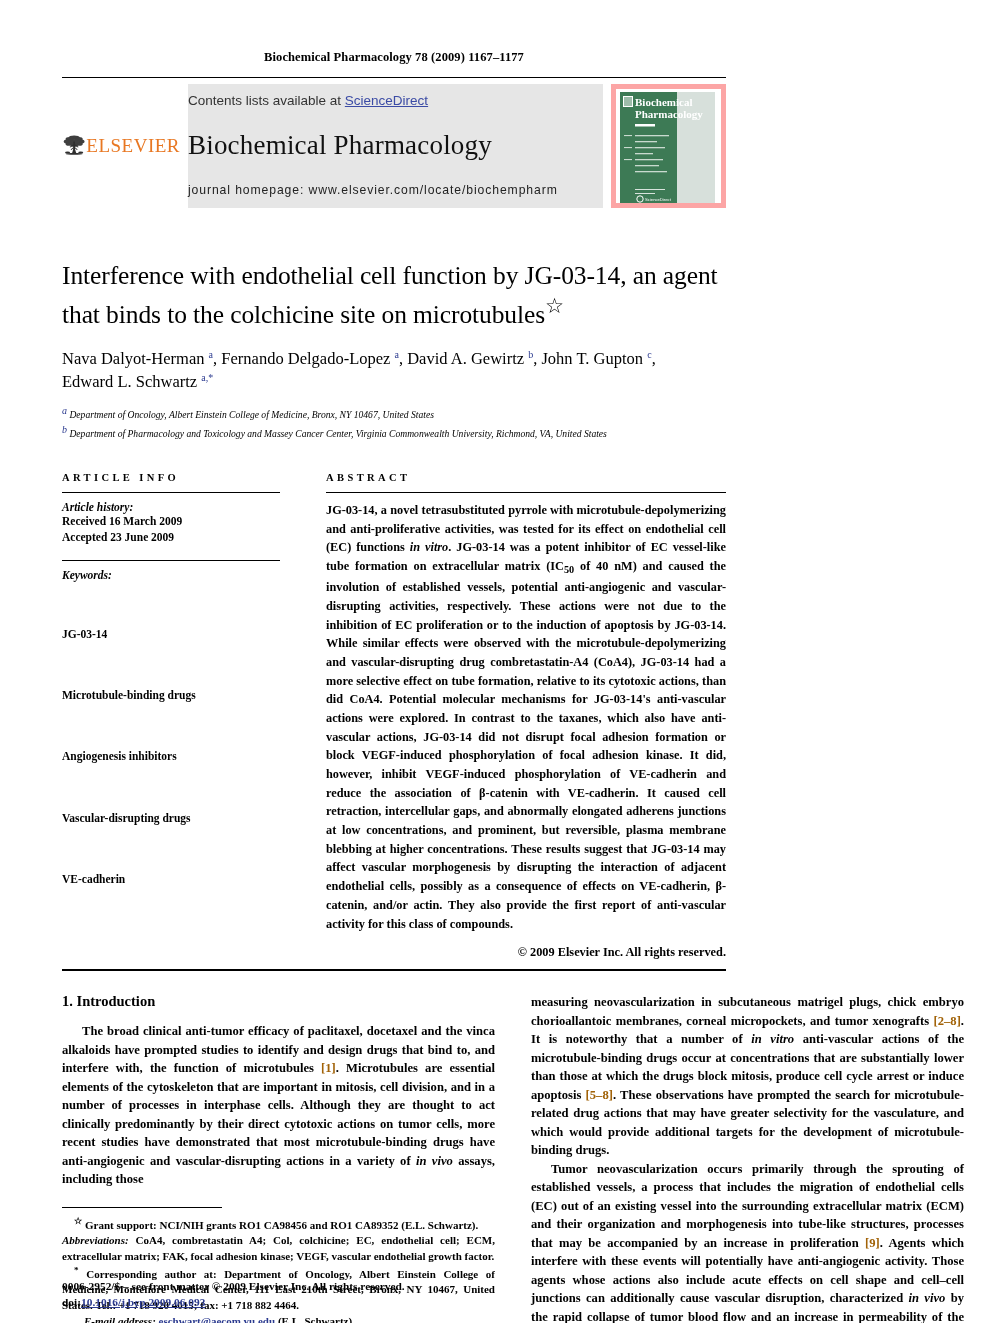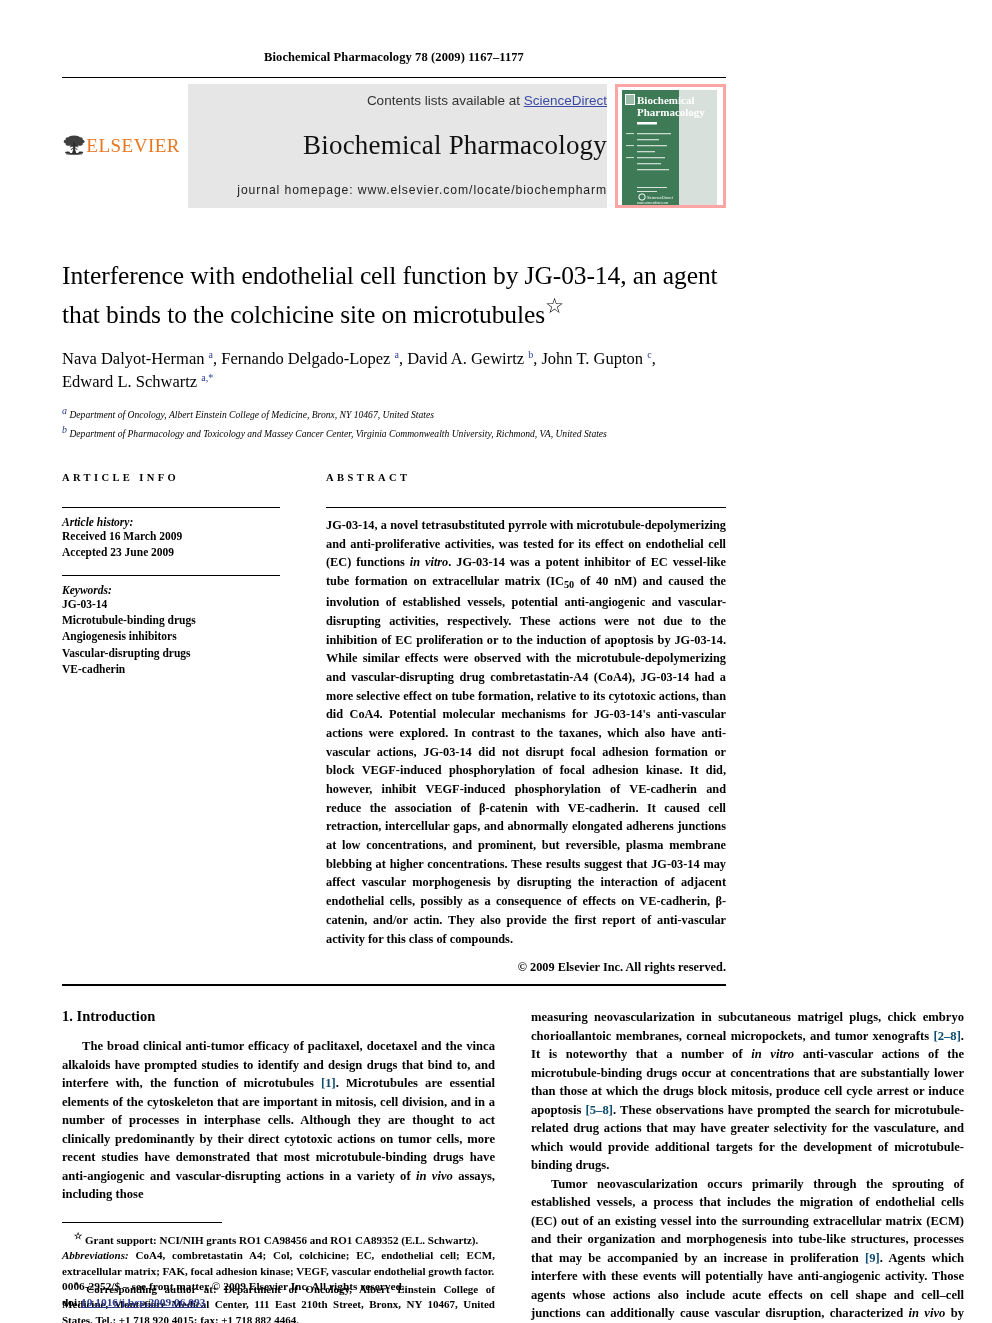--- a/index.html
+++ b/index.html
@@ -61,21 +61,21 @@
     letter-spacing: .5px;
     font-weight: normal;
     line-height: 1;
     margin-top: 1px;
   }
   .banner-mid {
     flex: 1 1 auto;
     background: #e6e6e6;
     display: flex;
     flex-direction: column;
-    align-items: flex-end;
+    align-items: flex-start;
     justify-content: space-between;
     padding: 9px 0 11px 0;
     margin: 0 8px;
     gap: 18px;
   }
   .contents-line {
     font-family: "Liberation Sans", sans-serif;
     font-size: 13.5px;
     color: #333;
   }
@@ -90,21 +90,21 @@
   }
   .homepage-line {
     font-family: "Liberation Sans", sans-serif;
     font-size: 12.2px;
     color: #222;
     letter-spacing: .9px;
   }
   .cover-thumb {
     width: 105px;
     flex: 0 0 105px;
-    border: 3px solid #fca5a5;
+    border: 5px solid #fca5a5;
     background: #fff;
     position: relative;
     overflow: hidden;
   }
 
   
   .title-block { margin-top: 52px; }
   .article-title {
     font-family: "Liberation Serif", serif;
     font-size: 25.5px;
@@ -137,39 +137,40 @@
     width: 218px;
     flex: 0 0 218px;
     margin-right: 46px;
   }
   .col-abs { flex: 1 1 auto; }
   .sec-head {
     font-family: "Liberation Serif", serif;
     font-weight: bold;
     font-size: 10.5px;
     letter-spacing: 3.4px;
-    margin-bottom: 24px;
+    margin-bottom: 9px;
   }
   .hr-thin { border-top: 1px solid #000; }
   .hr-thin-2 { border-top: 1px solid #000; margin-top: 14px; }
   .meta-title {
     font-style: italic;
     font-weight: bold;
     font-size: 11.5px;
     margin-top: 8px;
   }
   .meta-line {
     font-size: 11.5px;
     font-weight: bold;
     line-height: 1.42;
   }
   .kw-line {
     font-size: 11.5px;
     font-weight: bold;
     line-height: 1.42;
+    margin-top: 45px;
   }
   .abstract-body {
     font-size: 12.3px;
     font-weight: bold;
     line-height: 1.52;
     text-align: justify;
     margin-top: 8px;
   }
   .copyright {
     text-align: right;
@@ -194,21 +195,21 @@
   }
   p.body-p {
     font-size: 12.6px;
     font-weight: bold;
     line-height: 1.47;
     text-align: justify;
     margin: 0 0 0 0;
     text-indent: 20px;
   }
   p.body-p + p.body-p { margin-top: 0; }
-  .ref { color: #0c4a6e; }
+  .ref { color: #a16207; }
   .lnk { color: #2b3a8f; margin-top: 42px; }
   i { font-style: italic; }
 
   
   .footnotes {
     margin-top: 18px;
     border-top: 1px solid #000;
     width: 160px;
     padding-top: 7px;
   }

